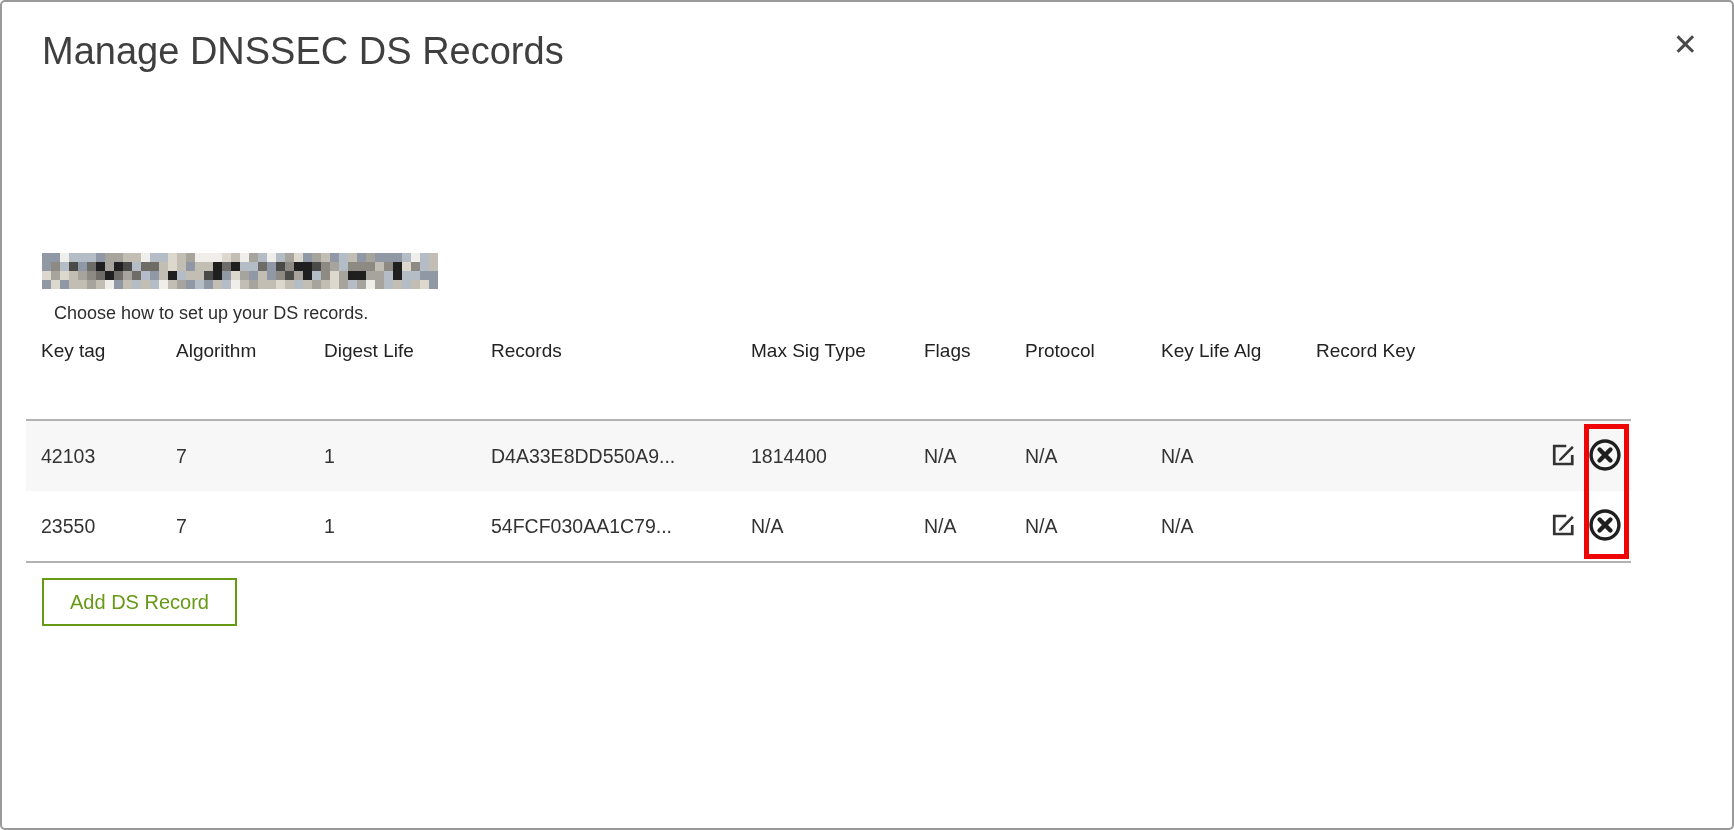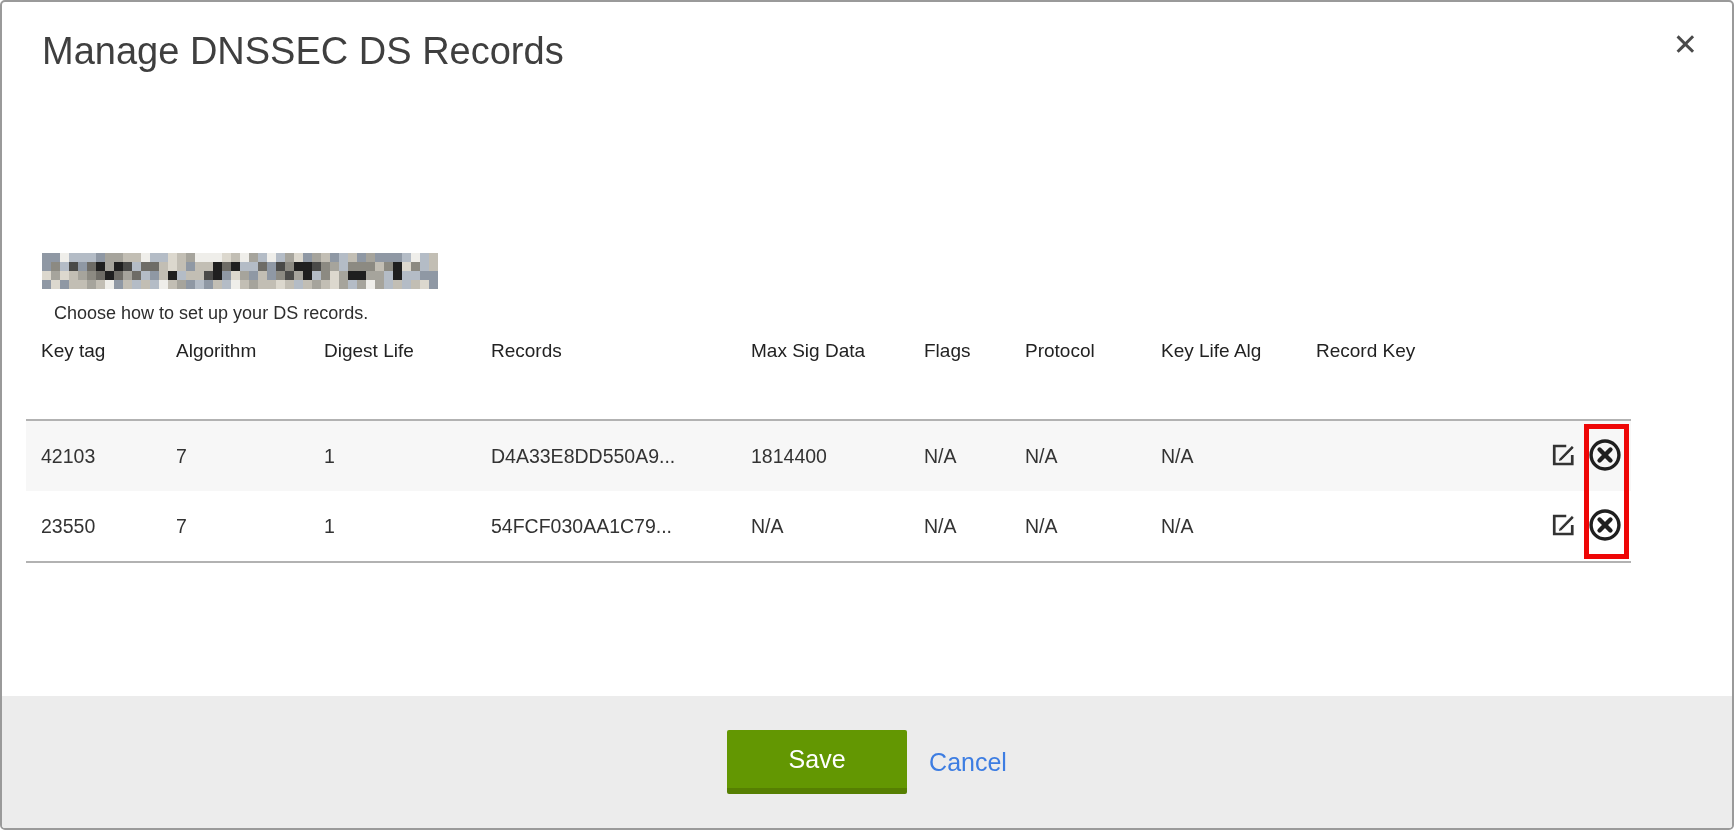--- a/index.html
+++ b/index.html
@@ -286,21 +286,21 @@
           <col style="width:155px">
           <col style="width:245px">
         <col style="width:85px">
       </colgroup>
       <thead>
         <tr>
           <th>Key tag</th>
           <th>Algorithm</th>
           <th>Digest Life</th>
           <th>Records</th>
-          <th>Max Sig Data</th>
+          <th>Max Sig Type</th>
           <th>Flags</th>
           <th>Protocol</th>
           <th>Key Life Alg</th>
           <th>Record Key</th>
           <th></th>
         </tr>
       </thead>
       <tbody>
         <tr class="row-odd">
           <td>42103</td>
@@ -362,19 +362,16 @@
                 </span>
               </button>
             </div>
           </td>
         </tr>
       </tbody>
     </table>
     <div class="red-highlight"></div>
   </div>
 
-
-  <div class="modal-footer">
-    <button class="save-btn">Save</button>
-    <a class="cancel-link">Cancel</a>
-  </div>
+  <button class="add-btn">Add DS Record</button>
+
 
 </div>
 
 </body></html>

